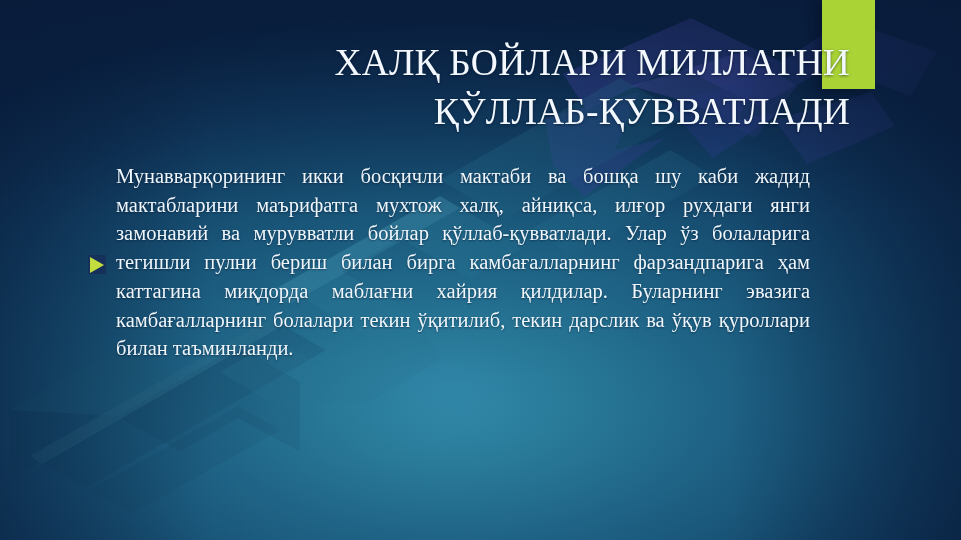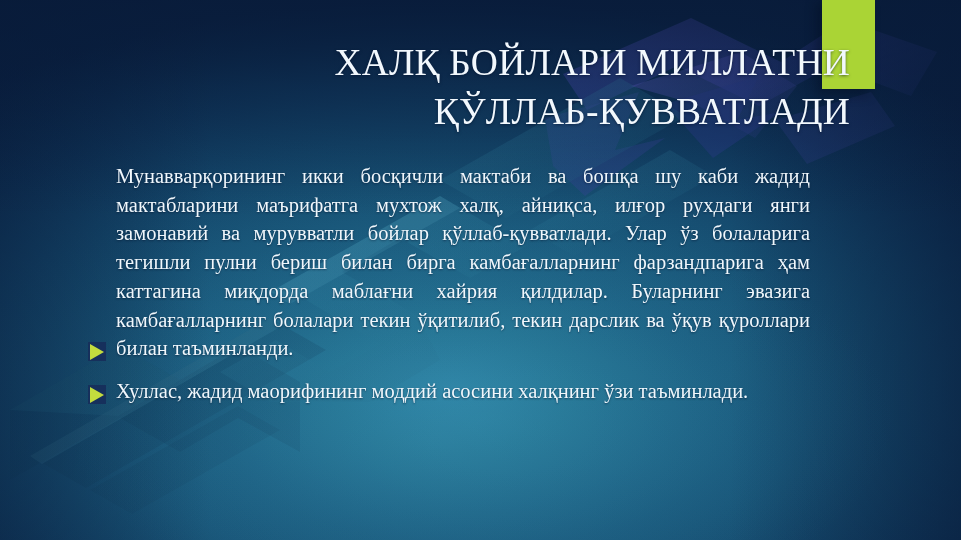--- a/index.html
+++ b/index.html
@@ -87,21 +87,21 @@
   
   .body-block {
     position: absolute;
     left: 88px;
     top: 162px;
     width: 722px;
   }
 
   .bullet-row {
     display: flex;
-    align-items: flex-end;
+    align-items: center;
     margin-bottom: 10px;
   }
 
   .bullet-marker {
     flex: 0 0 auto;
     width: 20px;
     height: 22px;
     margin-top: 5px;
     margin-right: 8px;
     position: relative;
@@ -198,24 +198,15 @@
     <div class="bullet-row">
       <span class="bullet-marker">
         <svg width="20" height="22" viewBox="0 0 20 22">
           <rect x="0" y="1" width="18" height="19" fill="#16305c"></rect>
           <polygon points="2,3 16,11 2,19" fill="#c3dc3e"></polygon>
         </svg>
       </span>
       <span class="bullet-text">Мунавварқорининг икки босқичли мактаби ва бошқа шу каби жадид мактабларини маърифатга мухтож халқ, айниқса, илғор рухдаги янги замонавий ва мурувватли бойлар қўллаб-қувватлади. Улар ўз болаларига тегишли пулни бериш билан бирга камбағалларнинг фарзандпарига ҳам каттагина миқдорда маблағни хайрия қилдилар. Буларнинг эвазига камбағалларнинг болалари текин ўқитилиб, текин дарслик ва ўқув қуроллари билан таъминланди.</span>
     </div>
 
-    <div class="bullet-row" style="margin-top:14px;">
-      <span class="bullet-marker">
-        <svg width="20" height="22" viewBox="0 0 20 22">
-          <rect x="0" y="1" width="18" height="19" fill="#16305c"></rect>
-          <polygon points="2,3 16,11 2,19" fill="#c3dc3e"></polygon>
-        </svg>
-      </span>
-      <span class="bullet-text last-line-left">Хуллас, жадид маорифининг моддий асосини халқнинг ўзи таъминлади.</span>
-    </div>
 
   </div>
 </div>
 
 </body></html>

